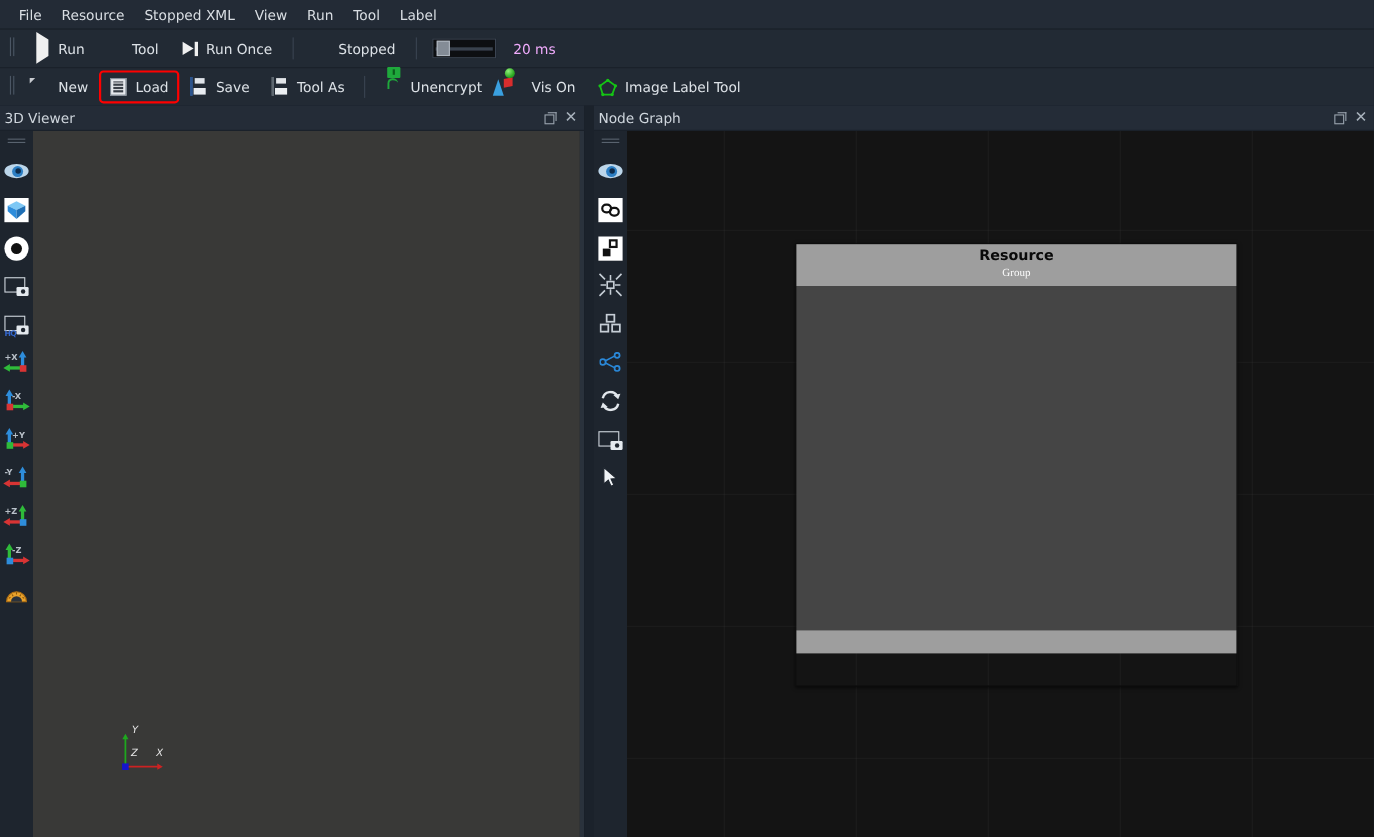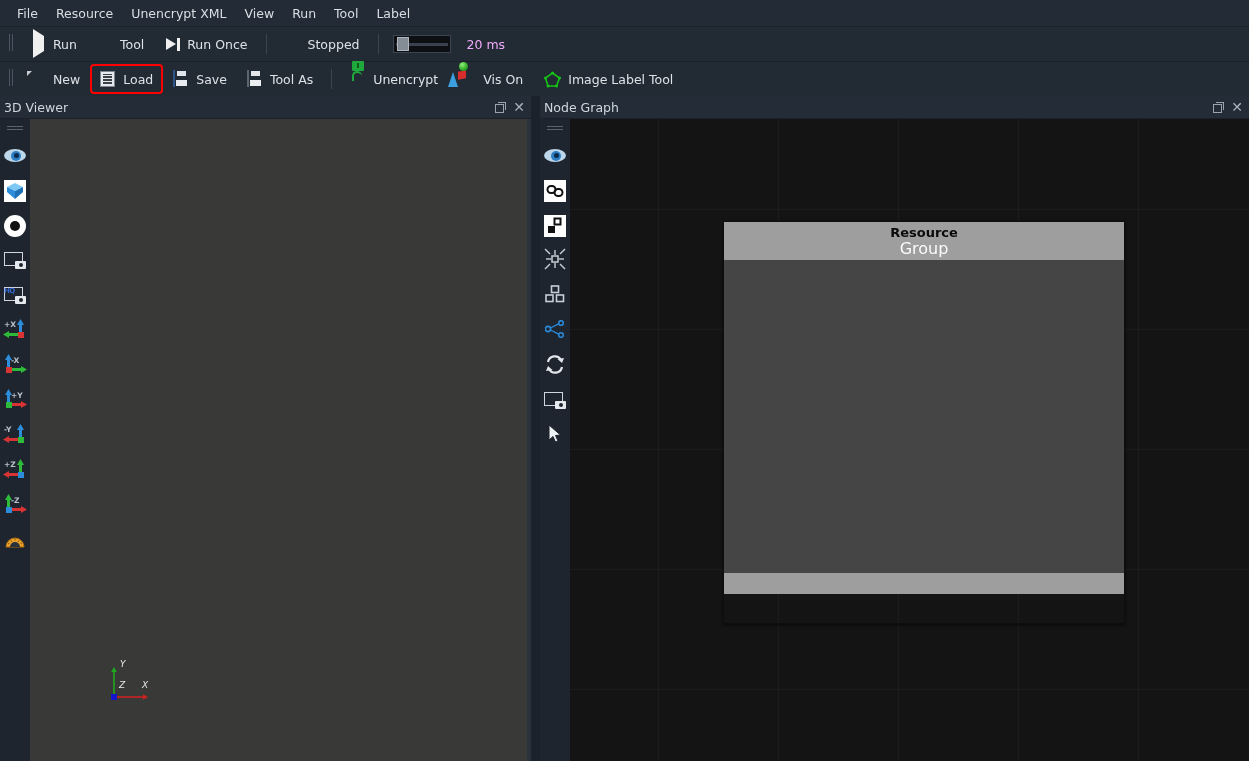--- a/index.html
+++ b/index.html
@@ -102,21 +102,21 @@
 
   
   .ic-target{width:22px;height:22px;border-radius:50%;background:#fff;display:flex;align-items:center;justify-content:center;}
   .ic-target i{width:10px;height:10px;border-radius:50%;background:#111;}
 
   
   .ic-cam{width:22px;height:17px;position:relative;}
   .ic-cam .scr{position:absolute;left:0;top:0;width:17px;height:12px;border:1.6px solid #cfd6dd;}
   .ic-cam .cam{position:absolute;right:0;bottom:0;width:11px;height:8px;background:#e4e9ee;border-radius:1px;}
   .ic-cam .cam:after{content:"";position:absolute;left:3.5px;top:2px;width:4px;height:4px;border-radius:50%;background:#1e252e;}
-  .ic-cam .hq{position:absolute;left:0;top:0;font-size:7px;font-weight:bold;color:#3366cc;letter-spacing:-0.5px;}
+  .ic-cam .hq{position:absolute;left:0;top:12px;font-size:7px;font-weight:bold;color:#3366cc;letter-spacing:-0.5px;}
 
   
   .ic-axis{width:26px;height:26px;position:relative;font-size:7.5px;color:#bfc7cf;font-weight:bold;}
   .ic-proto{width:22px;height:16px;position:relative;}
 
   
   .viewport3d{flex:1;background:#393937;position:relative;}
   .axisgizmo{position:absolute;left:78px;bottom:60px;width:60px;height:40px;}
   .gz-lbl{position:absolute;font-size:9px;font-style:italic;color:#e8e8e8;}
 
@@ -128,33 +128,33 @@
     background-color:#141414;
     background-image:
       linear-gradient(to right,rgba(255,255,255,.035) 1px,transparent 1px),
       linear-gradient(to bottom,rgba(255,255,255,.035) 1px,transparent 1px);
     background-size:120px 120px;
     background-position:-32px -30px;
   }
   .node{position:absolute;border:1px solid #0e0e0e;box-shadow:0 1px 3px rgba(0,0,0,.6);}
   .node-head{background:#9e9e9e;padding:3px 6px 4px;text-align:center;}
   .node-title{font-size:13px;font-weight:bold;color:#0a0a0a;line-height:16px;}
-  .node-sub{font-size:16px;color:#fbfbfb;line-height:15px;}
+  .node-sub{font-size:10px;color:#fbfbfb;line-height:15px;font-family:Liberation Serif, serif;}
   .node-body{background:#454545;}
   .node-foot{background:#9e9e9e;}
 </style>
 </head>
 <body>
 
 <div class="app">
 
   <div class="menubar">
     <div class="menu-item">File</div>
     <div class="menu-item">Resource</div>
-    <div class="menu-item">Unencrypt XML</div>
+    <div class="menu-item">Stopped XML</div>
     <div class="menu-item">View</div>
     <div class="menu-item">Run</div>
     <div class="menu-item">Tool</div>
     <div class="menu-item">Label</div>
   </div>
 
   <div class="toolbar">
     <div class="tb-grip">
         <i></i>
         <i></i>

